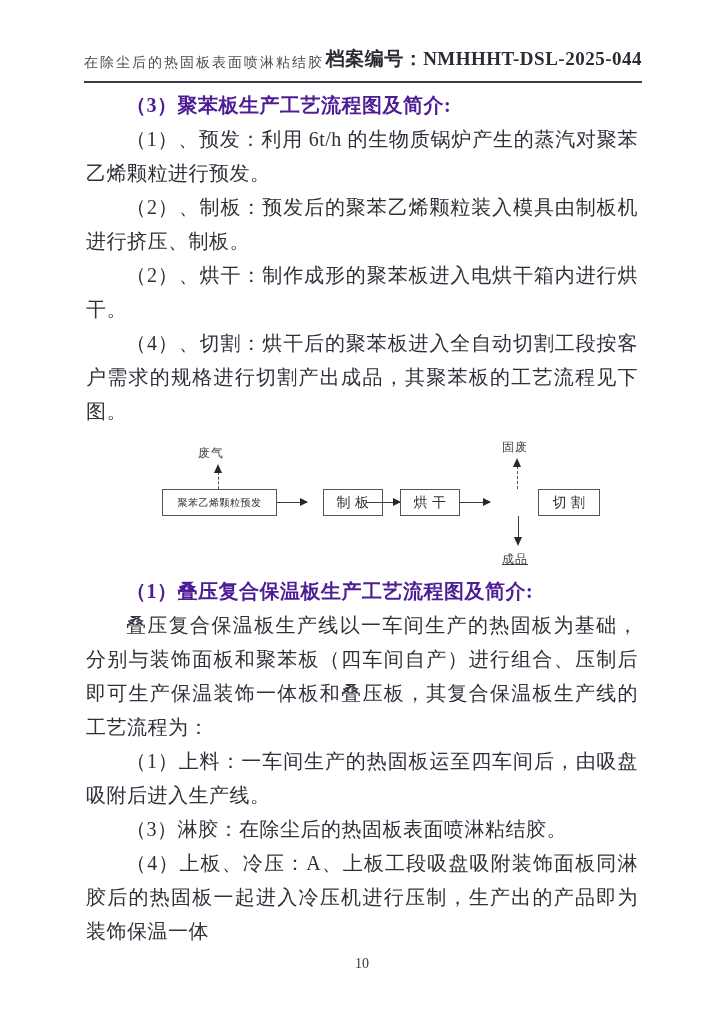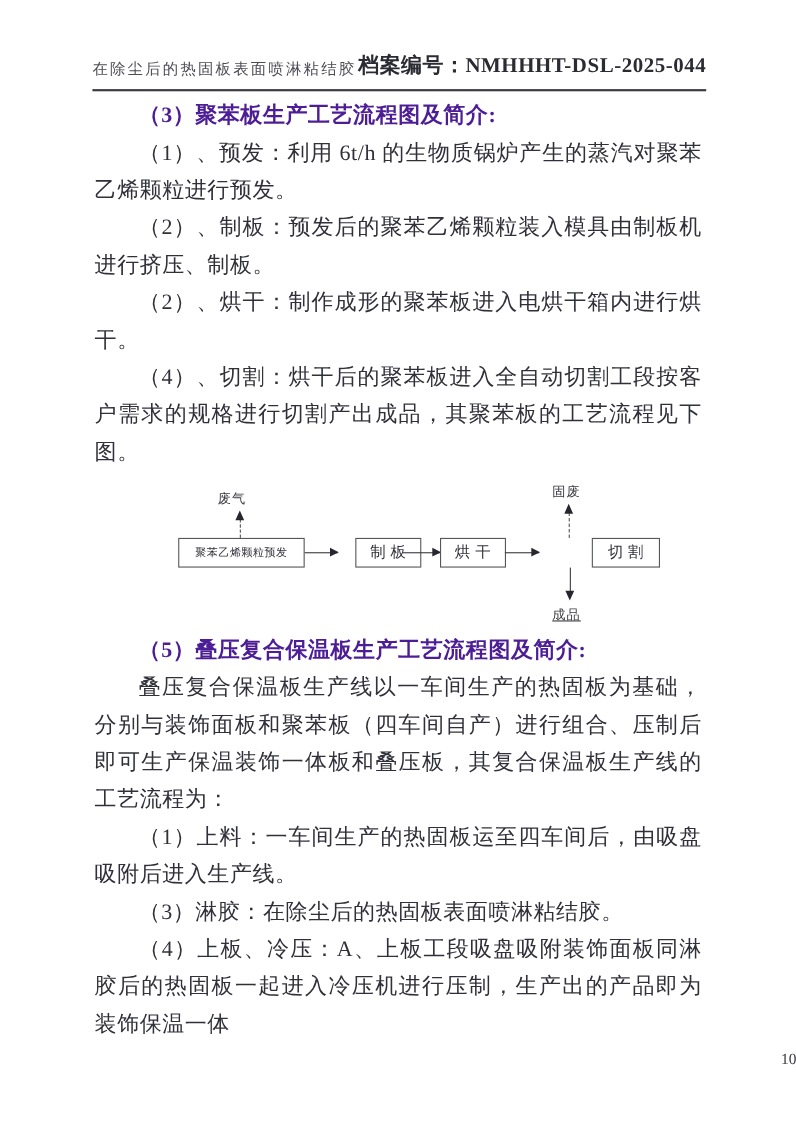--- a/index.html
+++ b/index.html
@@ -140,21 +140,21 @@
     border-right: 4.5px solid transparent;
     border-top: 9px solid #26262e;
   }
 
   
   .footer {
     position: absolute;
     bottom: 52px;
     left: 0;
     width: 724px;
-    text-align: right;
+    text-align: center;
     font-size: 14px;
     color: #3a3a42;
   }
 </style>
 </head>
 <body>
 
 <div class="page">
 
   <div class="header">
@@ -181,21 +181,21 @@
       <div class="flow-box" style="left:237px; width:58px;">制 板</div>
       <div class="h-connector" style="left:280px; width:34px;"></div>
       <div class="flow-box" style="left:314px; width:58px;">烘 干</div>
       <div class="h-connector" style="left:373px; width:31px;"></div>
       <div class="flow-box" style="left:404px; width:60px;margin-left:48px;">切 割</div>
 
       <div class="v-solid-down" style="left:432px; top:84px; height:22px;"></div>
       <span class="diag-label" style="left:416px; top:118px;text-decoration:underline;">成品</span>
     </div>
 
-    <p class="heading">（5）叠压复合保温板生产工艺流程图及简介:</p>
+    <p class="heading">（1）叠压复合保温板生产工艺流程图及简介:</p>
     <p class="para">叠压复合保温板生产线以一车间生产的热固板为基础，分别与装饰面板和聚苯板（四车间自产）进行组合、压制后即可生产保温装饰一体板和叠压板，其复合保温板生产线的工艺流程为：</p>
     <p class="para">（1）上料：一车间生产的热固板运至四车间后，由吸盘吸附后进入生产线。</p>
     <p class="para">（3）淋胶：在除尘后的热固板表面喷淋粘结胶。</p>
     <p class="para">（4）上板、冷压：A、上板工段吸盘吸附装饰面板同淋胶后的热固板一起进入冷压机进行压制，生产出的产品即为装饰保温一体</p>
   </div>
 
   <div class="footer">
     <span>10</span>
   </div>
 

